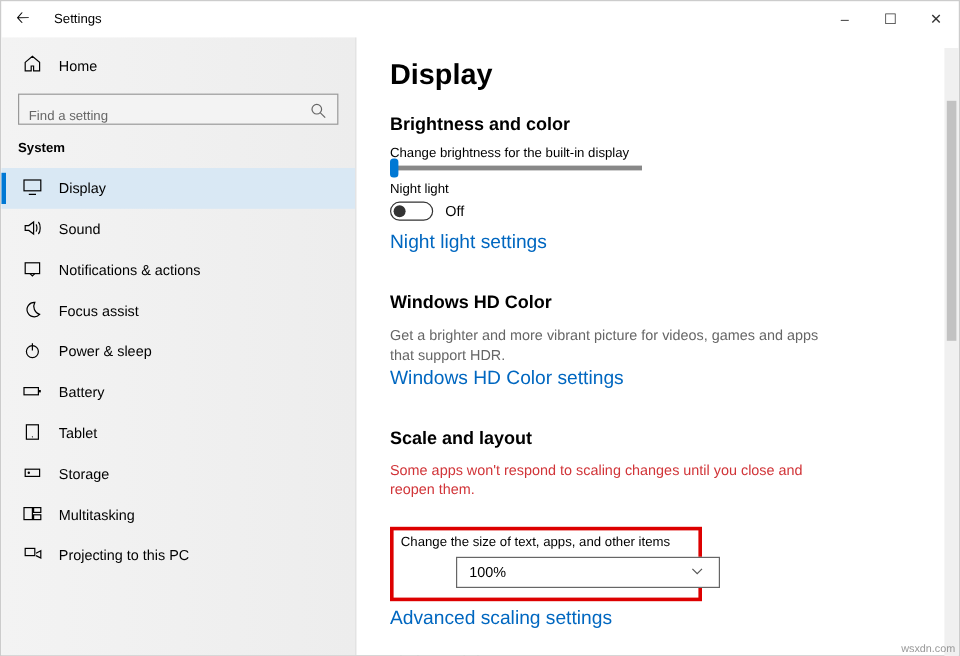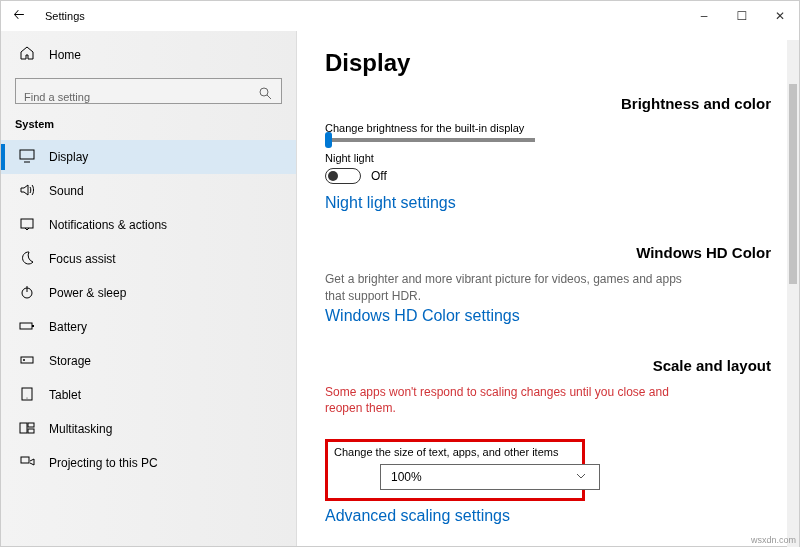--- a/index.html
+++ b/index.html
@@ -16,21 +16,21 @@
 .home .icon { width: 16px; margin-right: 14px; }
 .searchbox { margin: 8px 14px 10px 14px; border: 1px solid #999; height: 26px; display: flex; align-items: flex-end; padding: 0 8px; justify-content: space-between; color: #666; font-size: 11px; background: #f3f3f3; }
 .cat { font-weight: 600; font-size: 11px; padding: 4px 28px 10px 14px; }
 .navlist { flex: 1; overflow: auto; }
 .navitem { display: flex; align-items: center; height: 34px; padding-left: 18px; font-size: 12px; position: relative; }
 .navitem.active::before { content: ""; position: absolute; left: 0; top: 4px; bottom: 4px; width: 4px; background: #0078d4; }
 .navitem.active { background: #d9e8f4; }
 .navitem .icon { width: 16px; margin-right: 14px; color: #111; }
 .main { flex: 1; padding: 18px 28px 0 28px; overflow: hidden; position: relative; }
 .main h1 { font-size: 24px; font-weight: 600; margin-bottom: 18px; }
-.main h2 { font-size: 15px; font-weight: 600; margin-top: 12px; margin-bottom: 10px; text-align: right; }
+.main h2 { font-size: 15px; font-weight: 600; margin-top: 12px; margin-bottom: 10px; }
 .label { font-size: 11px; margin-bottom: 4px; }
 .slider { width: 210px; height: 4px; background: #888; position: relative; margin-bottom: 10px; }
 .slider .thumb { position: absolute; left: 0; top: -6px; width: 7px; height: 16px; background: #0078d4; border-radius: 3px; }
 .toggle-row { display: flex; align-items: center; margin-bottom: 8px; }
 .toggle { width: 36px; height: 16px; border: 1px solid #333; border-radius: 9px; position: relative; margin-right: 10px; }
 .toggle .knob { width: 10px; height: 10px; background: #333; border-radius: 50%; position: absolute; left: 2px; top: 2px; }
 .link { color: #0067c0; font-size: 16px; display: inline-block; margin-top: 2px; margin-bottom: 10px; }
 .muted { color: #666; font-size: 12px; line-height: 1.4; max-width: 370px; }
 .warn { color: #d13438; font-size: 12px; line-height: 1.4; max-width: 370px; margin-bottom: 22px; }
 .highlight-box { border: 3px solid #d00; padding: 4px 6px 8px 6px; width: 260px; margin-bottom: 4px; }
@@ -112,31 +112,31 @@
         </div>
         <div class="navitem">
           <span class="icon"><svg viewBox="0 0 16 16">
                 <rect x="1" y="5" width="12" height="6" fill="none" stroke="#000"></rect>
                 <rect x="13" y="7" width="2" height="2" fill="#000"></rect>
               </svg></span>
           <span>Battery</span>
         </div>
         <div class="navitem">
           <span class="icon"><svg viewBox="0 0 16 16">
+                <rect x="3" y="2" width="10" height="12" fill="none" stroke="#000"></rect>
+                <circle cx="8" cy="12" r="0.5" fill="#000"></circle>
+              </svg></span>
+          <span>Tablet</span>
+        </div>
+        <div class="navitem">
+          <span class="icon"><svg viewBox="0 0 16 16">
                 <rect x="2" y="5" width="12" height="6" fill="none" stroke="#000"></rect>
                 <circle cx="5" cy="8" r="1" fill="#000"></circle>
               </svg></span>
           <span>Storage</span>
-        </div>
-        <div class="navitem">
-          <span class="icon"><svg viewBox="0 0 16 16">
-                <rect x="3" y="2" width="10" height="12" fill="none" stroke="#000"></rect>
-                <circle cx="8" cy="12" r="0.5" fill="#000"></circle>
-              </svg></span>
-          <span>Tablet</span>
         </div>
         <div class="navitem">
           <span class="icon"><svg viewBox="0 0 16 16">
                 <rect x="1" y="3" width="7" height="10" fill="none" stroke="#000"></rect>
                 <rect x="9" y="3" width="6" height="4" fill="none" stroke="#000"></rect>
                 <rect x="9" y="9" width="6" height="4" fill="none" stroke="#000"></rect>
               </svg></span>
           <span>Multitasking</span>
         </div>
         <div class="navitem">

